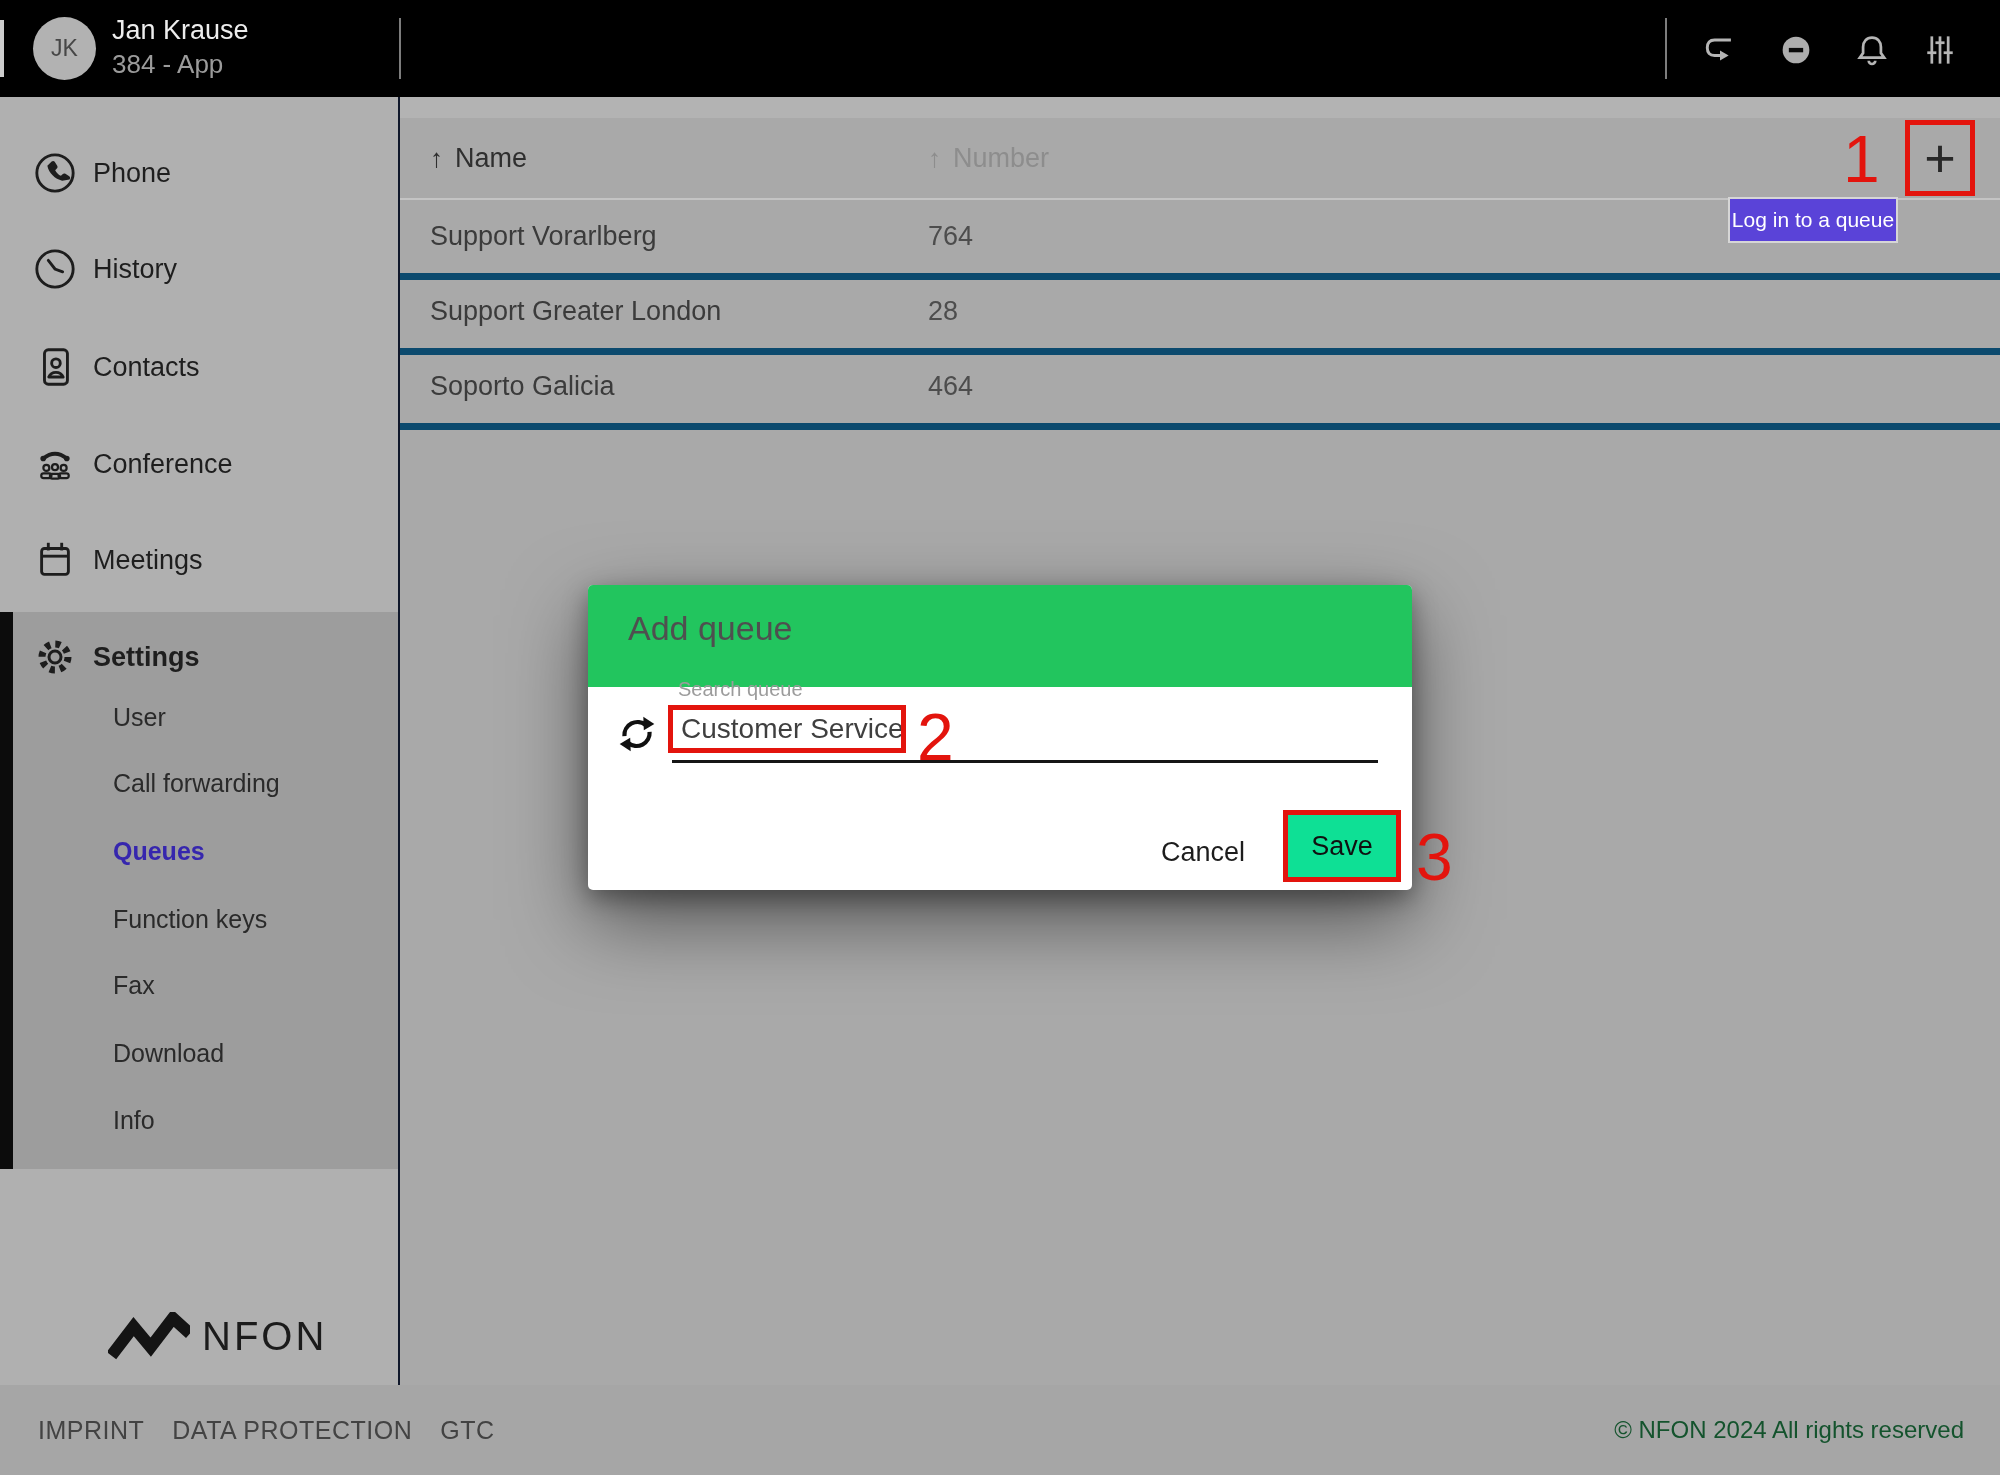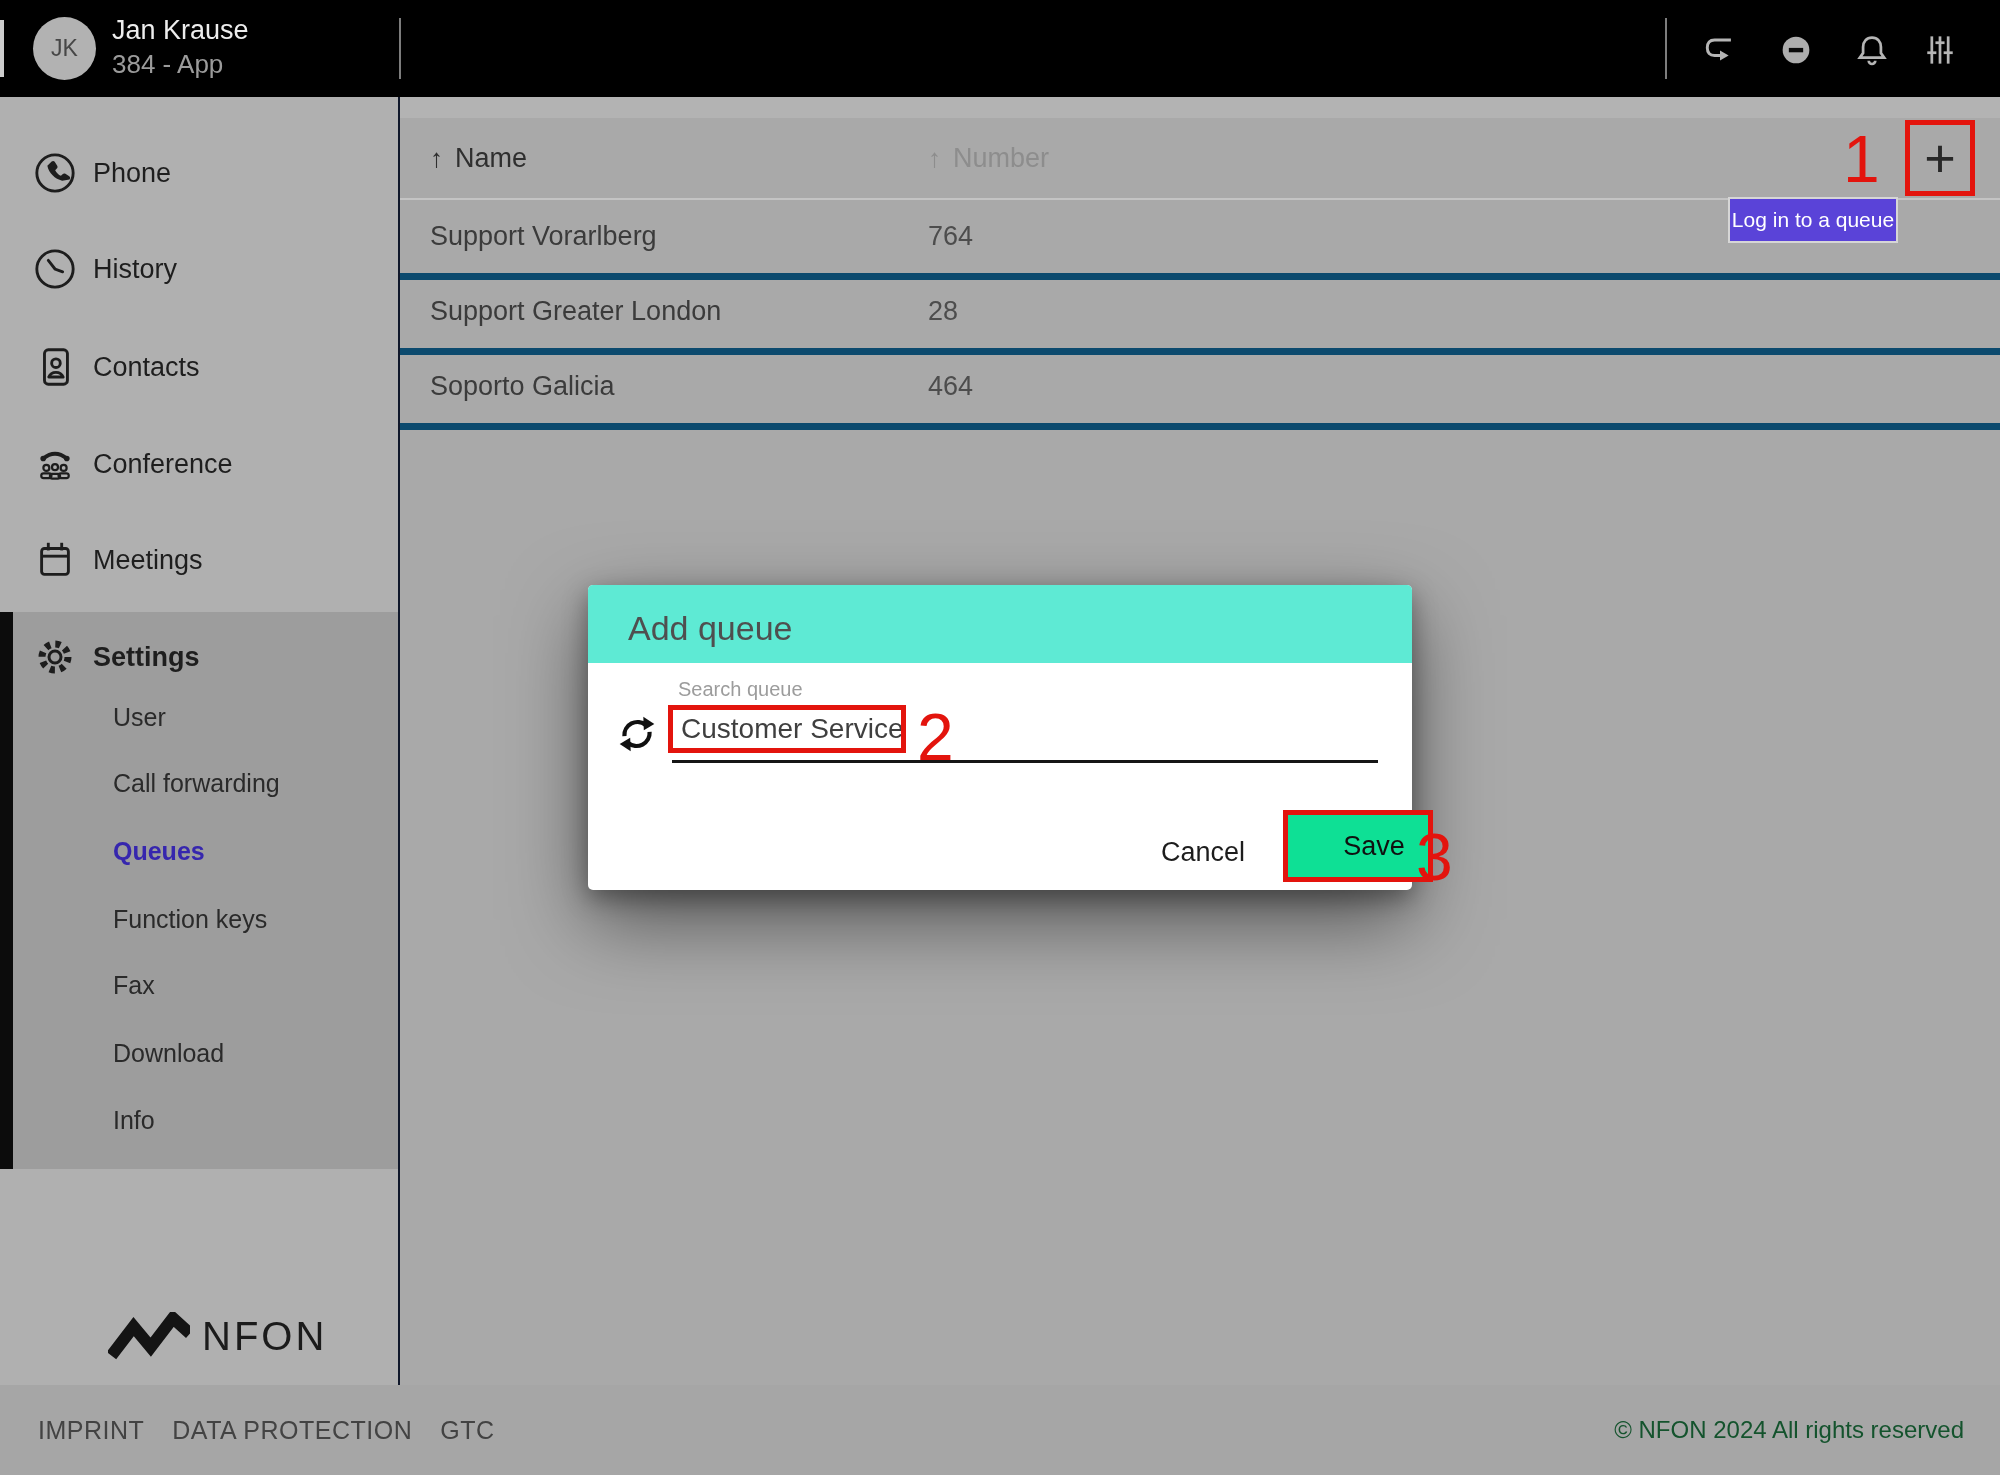--- a/index.html
+++ b/index.html
@@ -48,33 +48,33 @@
 
   .add-box{left:1905px;top:120px;width:70px;height:76px;display:flex;align-items:center;justify-content:center;}
   .plus{font-size:54px;color:#282828;font-weight:300;cursor:pointer;line-height:1;}
   .tooltip{left:1728px;top:197px;width:170px;height:46px;background:#5a43d8;border:2px solid #d6d6d6;
            box-sizing:border-box;display:flex;align-items:center;justify-content:center;
            color:#fff;font-size:21px;}
 
   
   .modal{left:588px;top:585px;width:824px;height:305px;background:#fff;border-radius:5px;
          box-shadow:0 30px 80px rgba(0,0,0,.5),0 8px 24px rgba(0,0,0,.35);}
-  .modal-header{position:absolute;left:0;top:0;width:100%;height:78px;background:#5eead4;border-radius:5px 5px 0 0;}
+  .modal-header{position:absolute;left:0;top:0;width:100%;height:102px;background:#22c55e;border-radius:5px 5px 0 0;}
   .modal-title{position:absolute;left:40px;top:0;height:87px;display:flex;align-items:center;font-size:34px;color:#4f4f4f;}
   .sync{position:absolute;left:28px;top:128px;width:42px;height:42px;cursor:pointer;}
   .search-label{position:absolute;left:90px;top:93px;font-size:20px;color:#9c9c9c;}
   .value-box{position:absolute;left:80px;top:120px;width:238px;height:48px;display:flex;align-items:center;}
   .search-input{border:none;outline:none;background:transparent;width:100%;padding:0 0 0 8px;
                 font-family:"Liberation Sans",sans-serif;font-size:28px;color:#3f3f3f;}
   .underline{position:absolute;left:84px;top:175px;width:706px;height:3px;background:#151515;}
   .cancel-btn{position:absolute;left:555px;top:242px;width:120px;height:50px;display:flex;align-items:center;justify-content:center;
               font-size:27px;color:#1d1d1d;cursor:pointer;}
   .save-wrap{position:absolute;left:695px;top:225px;}
   .save-btn{width:108px;height:62px;background:#0ee095;display:flex;align-items:center;justify-content:center;
-            font-size:27px;color:#101010;cursor:pointer;padding-left:32px;}
+            font-size:27px;color:#101010;cursor:pointer;}
   .digit1{left:1843px;top:126px;}
   .digit2{left:917px;top:704px;}
   .digit3{left:1416px;top:824px;}
 
   
   .footer{left:0;top:1385px;width:2000px;height:90px;background:#a6a6a6;display:flex;align-items:center;}
   .flinks{margin-left:38px;display:flex;gap:28px;}
   .flink{font-size:25px;color:#434343;letter-spacing:.5px;cursor:pointer;}
   .fcopy{position:absolute;right:36px;font-size:24px;color:#14532d;text-align:center;}
 

